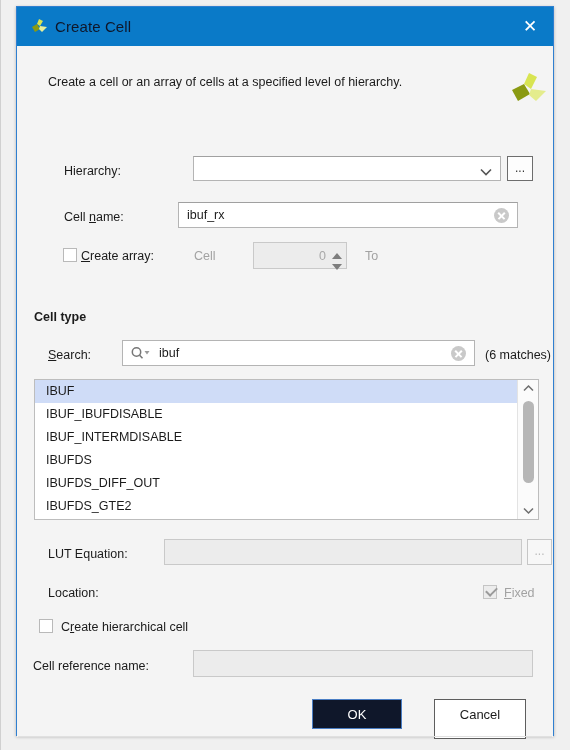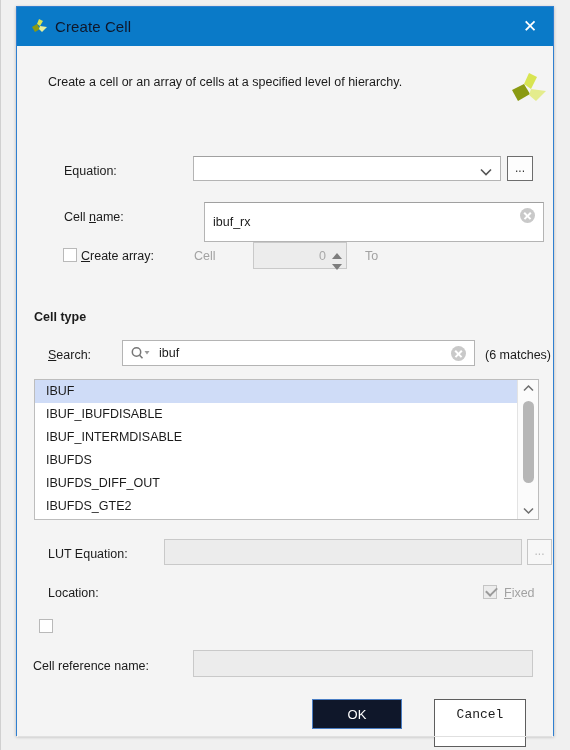--- a/index.html
+++ b/index.html
@@ -314,35 +314,35 @@
 
       <div class="desc">Create a cell or an array of cells at a specified level of hierarchy.</div>
       <div class="hdr-logo">
         <svg viewBox="0 0 40 40" width="40" height="40">
           <polygon points="21,3 29,7 23,19 16,14" fill="#d8e452"></polygon>
           <polygon points="4,20 16,14 22,24 10,31" fill="#8a9a12"></polygon>
           <polygon points="23,19 38,21 28,31 21,25" fill="#e4ec8d"></polygon>
         </svg>
       </div>
 
-      <div class="lbl" style="left:47px; top:118px;">Equation:</div>
+      <div class="lbl" style="left:47px; top:118px;">Hierarchy:</div>
       <div class="field" style="left:176px; top:110px; width:308px; height:25px;">
         <span class="txt"></span>
         <span class="combo-arrow">
           <svg viewBox="0 0 12 8" width="12" height="8">
             <path d="M1,1.5 L6,6.5 L11,1.5" stroke="#555" stroke-width="1.6" fill="none"></path>
           </svg>
         </span>
       </div>
       <div class="browse-btn" style="left:490px; top:110px; width:26px; height:25px;">
         <span class="dots">...</span>
       </div>
 
       <div class="lbl" style="left:47px; top:164px;"><span>Cell </span><u class="mn">n</u><span>ame:</span></div>
-      <div class="field" style="left:187px; top:156px; width:340px; height:40px;">
+      <div class="field" style="left:161px; top:156px; width:340px; height:26px;">
         <span class="txt">ibuf_rx</span>
         <span class="clear-icon" style="right:8px; top:5px;"></span>
       </div>
 
       <div class="cb" style="left:46px; top:202px;"></div>
       <div class="lbl" style="left:64px; top:203px;"><u class="mn">C</u><span>reate array:</span></div>
 
       <div class="lbl dim" style="left:177px; top:203px;">Cell</div>
       <div class="spin" style="left:236px; top:196px; width:94px; height:27px;">
         <span class="val">0</span>
@@ -412,25 +412,26 @@
         <span class="dots">...</span>
       </div>
 
       <div class="lbl" style="left:31px; top:540px;">Location:</div>
       <div class="cb disabled-checked" style="left:466px; top:539px;">
         <span class="tick"></span>
       </div>
       <div class="lbl dim" style="left:487px; top:540px;"><u class="mn">F</u><span>ixed</span></div>
 
       <div class="cb" style="left:22px; top:573px;"></div>
+      <div class="lbl" style="left:44px; top:574px;"><span>C</span><u class="mn">r</u><span>eate hierarchical cell</span></div>
 
       <div class="lbl" style="left:16px; top:613px;">Cell reference name:</div>
       <div class="field disabled" style="left:176px; top:604px; width:340px; height:27px;">
         <span class="txt"></span>
       </div>
 
       <div class="btn primary" style="left:295px; top:653px; width:90px; height:30px;">OK</div>
-      <div class="btn secondary" style="left:417px; top:653px; width:92px; height:48px;font-family:Liberation Mono, monospace;">Cancel</div>
+      <div class="btn secondary" style="left:417px; top:653px; width:92px; height:40px;">Cancel</div>
 
       <div class="footer-sep" style="top:690px;"></div>
     </div>
   </div>
 </div>
 
 </body></html>

